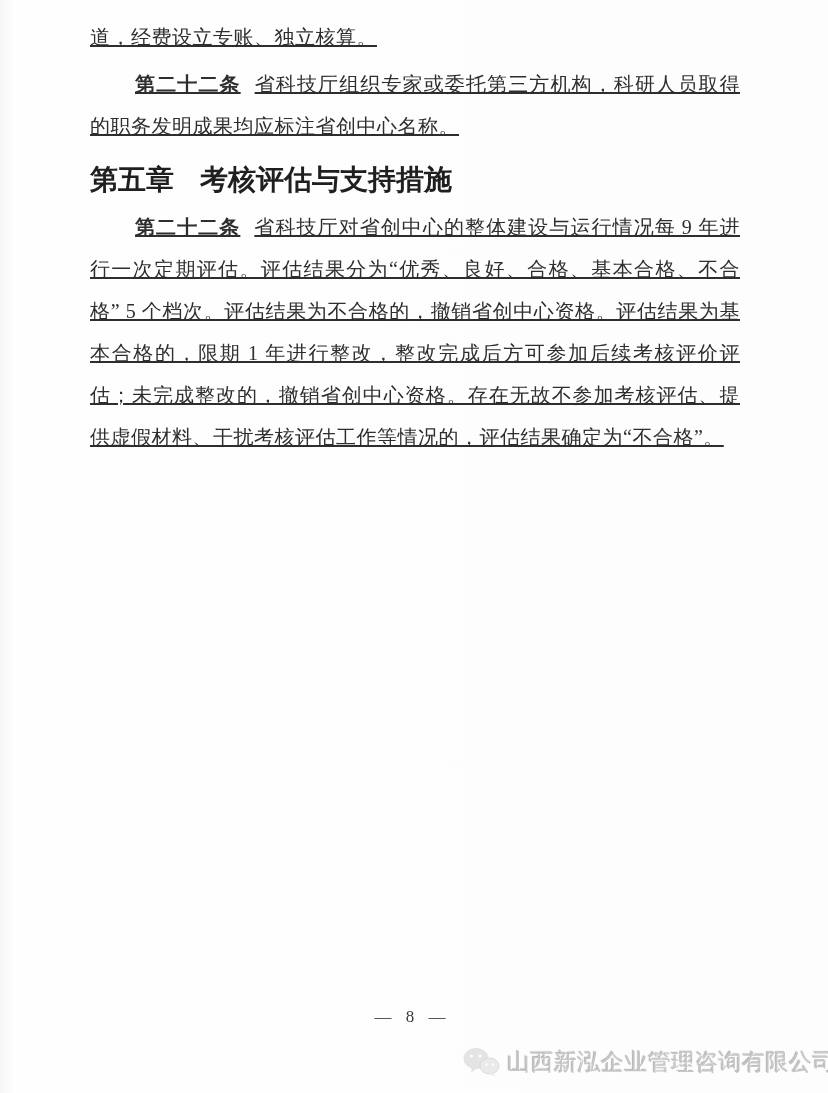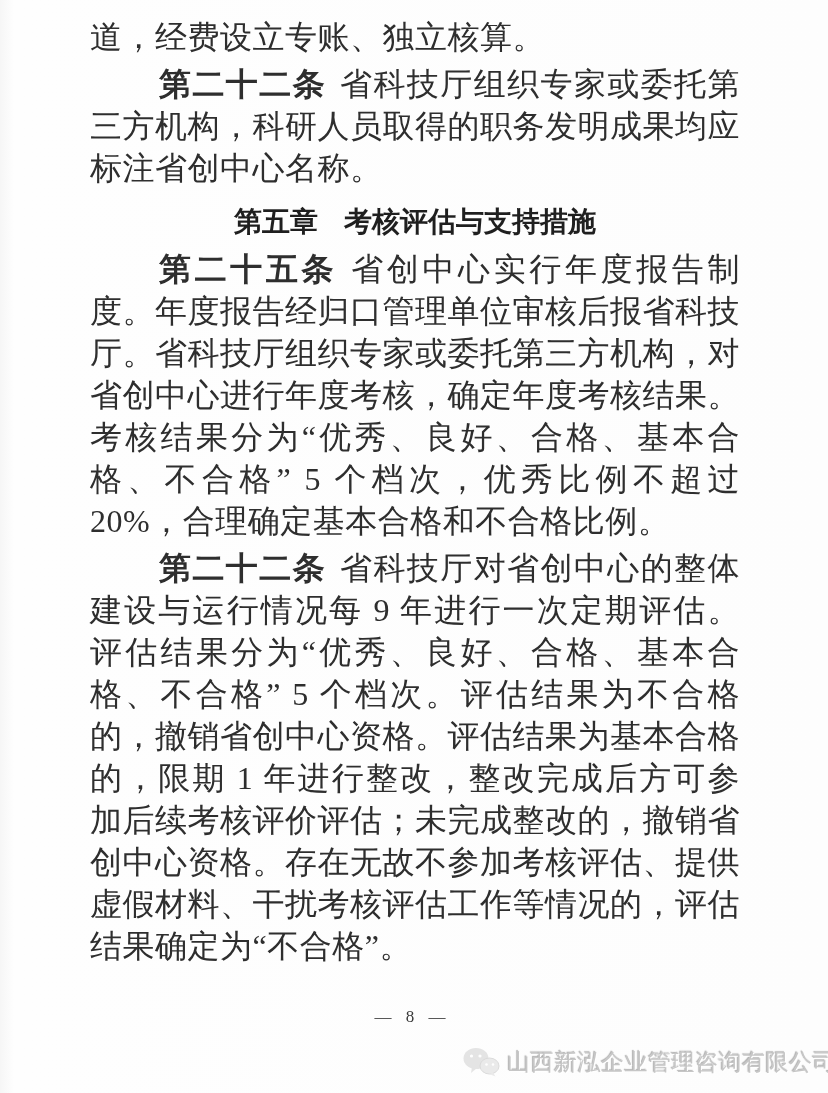--- a/index.html
+++ b/index.html
@@ -15,34 +15,34 @@
     overflow: hidden;
     color: #2e2e2e;
   }
   .content {
     position: absolute;
     left: 90px; top: 16px;
     width: 650px;
   }
   .para {
     margin: 0 0 5px 0;
-    font-size: 32px;
+    font-size: 20px;
     line-height: 42px;
     text-align: justify;
     letter-spacing: 0.5px;
     color: #2e2e2e;
+    text-decoration: underline;
   }
   .para.indent { text-indent: 45px; }
-  .term { font-weight: bold; margin-right: 14px; margin-left: 24px; }
+  .term { font-weight: bold; margin-right: 14px; }
   .chapter {
     margin: 10px 0 3px 0;
     font-size: 28px;
     line-height: 46px;
     font-weight: bold;
-    text-align: center;
     color: #1f1f1f;
   }
   .chapter .chapter-label { margin-right: 26px; }
   .page-number {
     position: absolute;
     left: 50%; top: 1007px;
     transform: translateX(-52%);
     font-size: 17px;
     letter-spacing: 5px;
     color: #3a3a3a;
@@ -78,23 +78,20 @@
     <p class="para indent">
       <span class="term">第二十二条</span><span>省科技厅组织专家或委托第三方机构，科研人员取得的职务发明成果均应标注省创中心名称。</span>
     </p>
 
 
     <h2 class="chapter">
       <span class="chapter-label">第五章</span><span>考核评估与支持措施</span>
     </h2>
 
 
-    <p class="para indent">
-      <span class="term">第二十五条</span><span>省创中心实行年度报告制度。年度报告经归口管理单位审核后报省科技厅。省科技厅组织专家或委托第三方机构，对省创中心进行年度考核，确定年度考核结果。考核结果分为“优秀、良好、合格、基本合格、不合格” 5 个档次，优秀比例不超过 20%，合理确定基本合格和不合格比例。</span>
-    </p>
 
     <p class="para indent">
       <span class="term">第二十二条</span><span>省科技厅对省创中心的整体建设与运行情况每 9 年进行一次定期评估。评估结果分为“优秀、良好、合格、基本合格、不合格” 5 个档次。评估结果为不合格的，撤销省创中心资格。评估结果为基本合格的，限期 1 年进行整改，整改完成后方可参加后续考核评价评估；未完成整改的，撤销省创中心资格。存在无故不参加考核评估、提供虚假材料、干扰考核评估工作等情况的，评估结果确定为“不合格”。</span>
     </p>
 
   </div>
 
   <div class="page-number">— 8 —</div>
 
   <div class="watermark">

